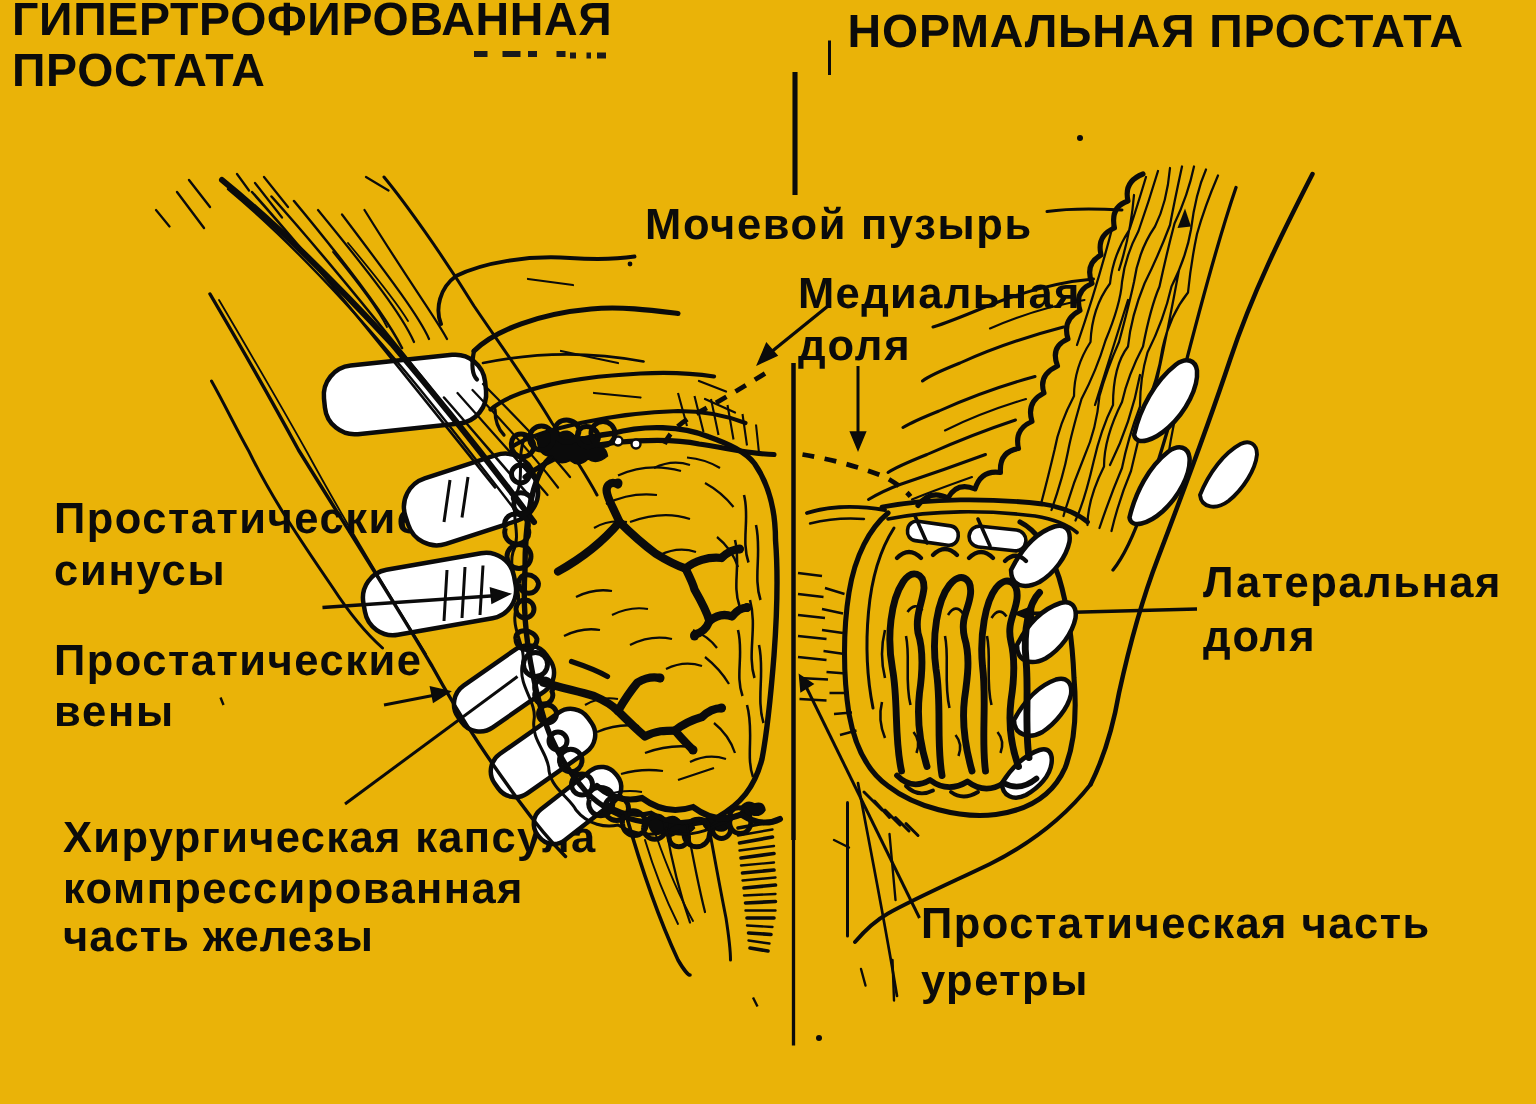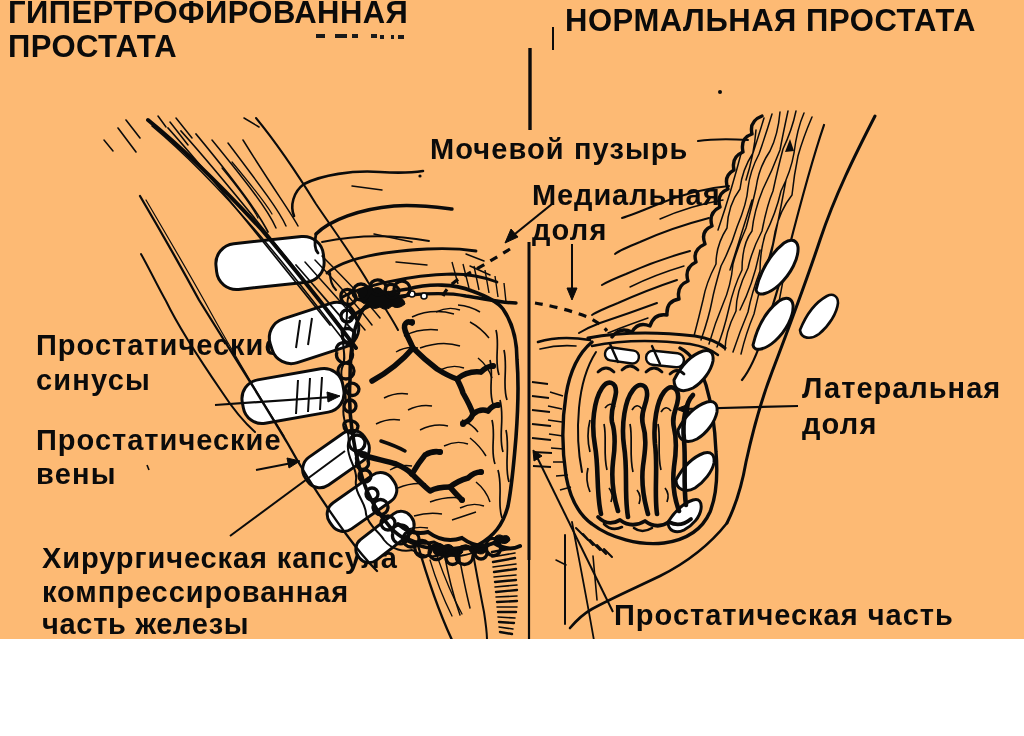--- a/index.html
+++ b/index.html
@@ -1,16 +1,16 @@
 <!DOCTYPE html>
 <html><head>
 <meta charset="utf-8">
 <style>
   html,body{margin:0;padding:0;background:#fff;}
-  #stage{position:relative;width:1024px;height:639px;background:#fdba74;overflow:hidden;}
+  #stage{position:relative;width:1024px;height:736px;background:#eab308;overflow:hidden;}
   svg{position:absolute;left:0;top:0;}
   text{font-family:"Liberation Sans",sans-serif;font-weight:bold;fill:#0b0b0b;}
 </style>
 </head>
 <body>
 <div id="stage">
 <svg width="1024" height="736" viewBox="0 0 1024 736">
 <g id="labels" fill="#000">
   <text x="8" y="23" font-size="31" letter-spacing="0.45">ГИПЕРТРОФИРОВАННАЯ</text>
   <text x="8" y="57" font-size="31" letter-spacing="0.45">ПРОСТАТА</text>

